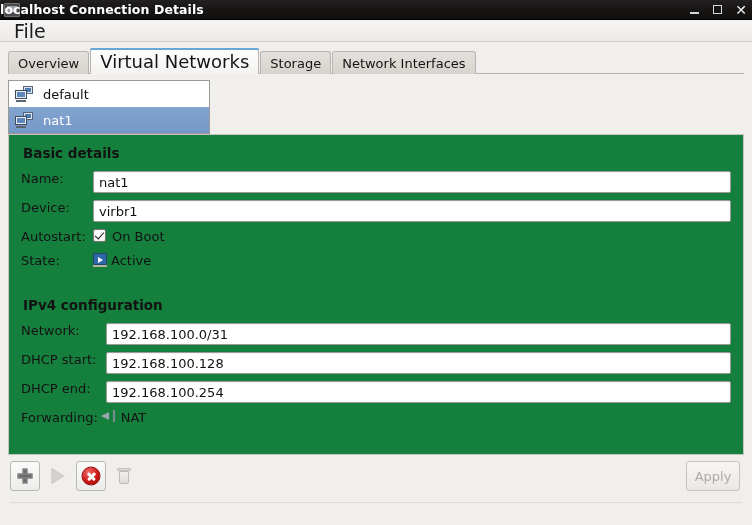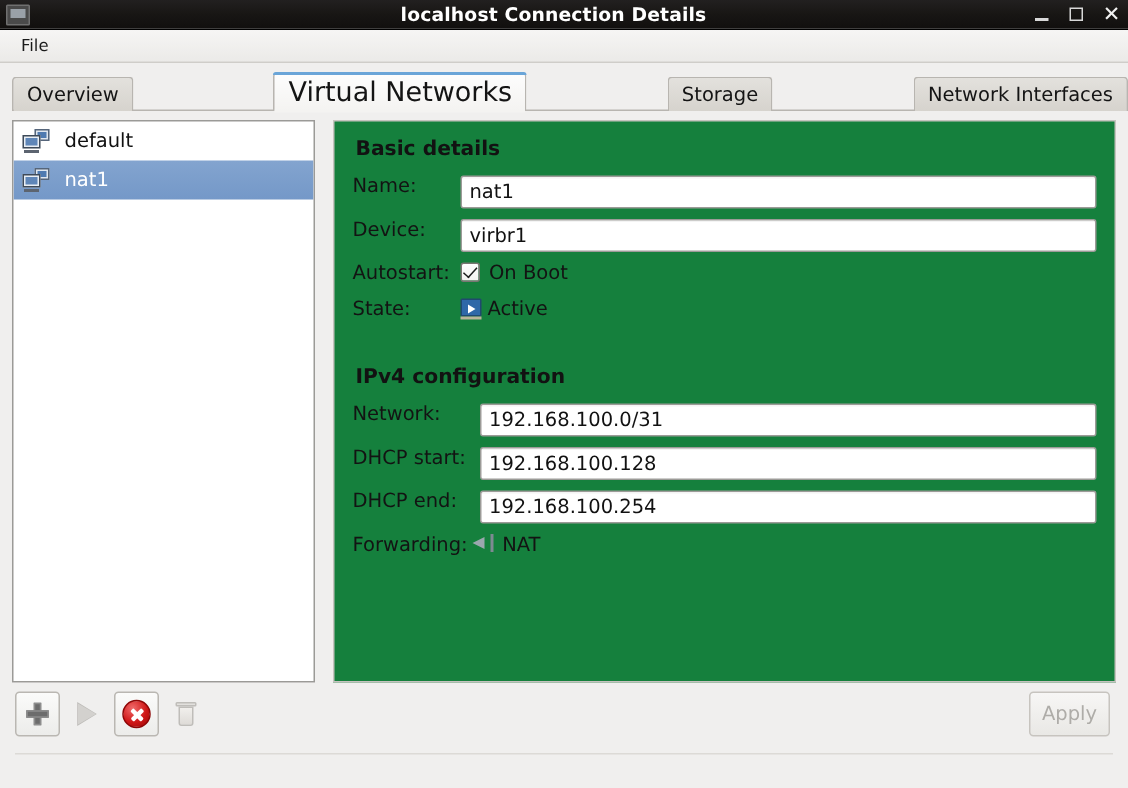--- a/index.html
+++ b/index.html
@@ -45,21 +45,20 @@
   }
   #title-icon::after {
     content: "";
     position: absolute;
     left: 2px; top: 2px; right: 2px; bottom: 4px;
     background: #9aa1a8;
   }
   #title-text {
     position: absolute;
     left: 0; right: 14px;
-    text-align: center;
     color: #ffffff;
     font-size: 12.5px;
     font-weight: bold;
     letter-spacing: 0.1px;
     pointer-events: none;
   }
   #win-controls {
     position: absolute;
     right: 5px;
     top: 0;
@@ -104,36 +103,35 @@
   #menubar {
     height: 22px;
     background: linear-gradient(to bottom, #f6f5f4 0%, #ebeae8 100%);
     border-bottom: 1px solid #cfcdc9;
     display: flex;
     align-items: center;
     padding-left: 8px;
     box-sizing: border-box;
   }
   .menu-item {
-    font-size: 11px;
+    font-size: 19px;
     padding: 1px 6px;
     color: #1a1a1a;
   }
 
   
   #tabstrip {
     position: relative;
     height: 26px;
     margin-top: 6px;
     padding-left: 8px;
     box-sizing: border-box;
     display: flex;
     align-items: flex-end;
     gap: 1px;
-    justify-content: space-between;
   }
   #tabstrip::after {
     content: "";
     position: absolute;
     left: 8px;
     right: 8px;
     bottom: 0;
     height: 1px;
     background: #b8b5b0;
   }
@@ -175,21 +173,22 @@
     background: #f4f3f1;
   }
 
   
   #content {
     position: relative;
     height: 381px;
     padding: 6px 8px 0 8px;
     box-sizing: border-box;
     display: flex;
-    gap: 12px;
+    gap: 0;
+    flex-direction: column;
   }
 
   
   #netlist {
     width: 202px;
     background: #ffffff;
     border: 1px solid #9b9a97;
     box-sizing: border-box;
     overflow: hidden;
     flex: 0 0 auto;

